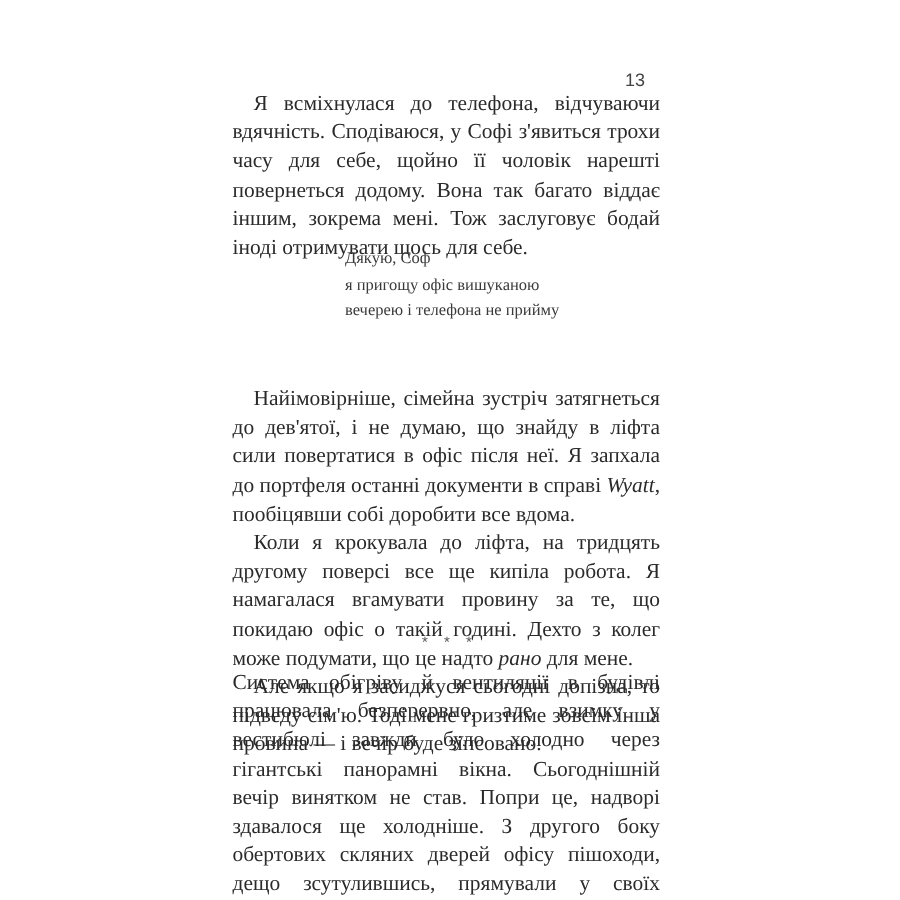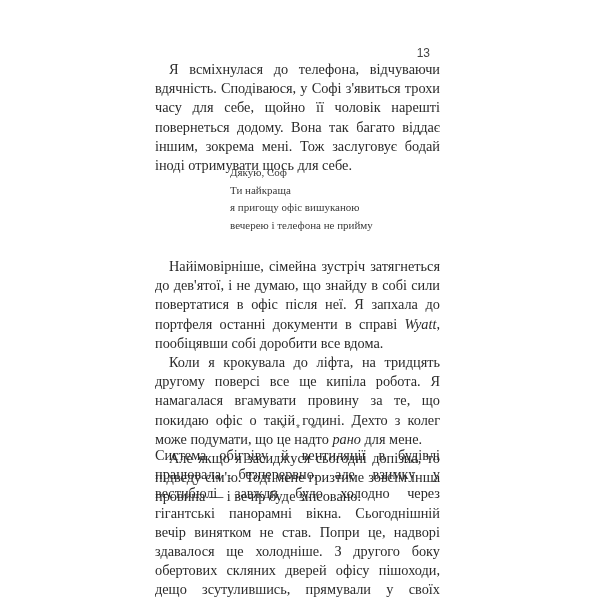--- a/index.html
+++ b/index.html
@@ -39,27 +39,26 @@
 
 <div class="page">
   <div class="page-number">13</div>
 
   <div class="body-text block1">
     <p class="indent">Я всміхнулася до телефона, відчуваючи вдячність. Сподіваюся, у Софі з'явиться трохи часу для себе, щойно її чоловік нарешті повернеться додому. Вона так багато віддає іншим, зокрема мені. Тож заслуговує бодай іноді отримувати щось для себе.</p>
   </div>
 
   <div class="sms">
     <div>Дякую, Соф</div>
-    <div>Ти найкраща</div>
     <div>я пригощу офіс вишуканою</div>
     <div>вечерею і телефона не прийму</div>
   </div>
 
   <div class="body-text block2">
-    <p class="indent"><span>Найімовірніше, сімейна зустріч затягнеться до дев'ятої, і не думаю, що знайду в собі сили повертатися в офіс після неї. Я запхала до портфеля останні документи в справі </span><em>Wyatt</em><span>, пообіцявши собі доробити все вдома.</span></p>
+    <p class="indent"><span>Найімовірніше, сімейна зустріч затягнеться до дев'ятої, і не думаю, що знайду в ліфта сили повертатися в офіс після неї. Я запхала до портфеля останні документи в справі </span><em>Wyatt</em><span>, пообіцявши собі доробити все вдома.</span></p>
     <p class="indent"><span>Коли я крокувала до ліфта, на тридцять другому поверсі все ще кипіла робота. Я намагалася вгамувати провину за те, що покидаю офіс о такій годині. Дехто з колег може подумати, що це надто </span><em>рано</em><span> для мене.</span></p>
     <p class="indent">Але якщо я засиджуся сьогодні допізна, то підведу сім'ю. Тоді мене гризтиме зовсім інша провина — і вечір буде зіпсовано.</p>
   </div>
 
   <div class="separator">* * *</div>
 
   <div class="body-text block3">
     <p>Система обігріву й вентиляції в будівлі працювала безперервно, але взимку у вестибюлі завжди було холодно через гігантські панорамні вікна. Сьогоднішній вечір винятком не став. Попри це, надворі здавалося ще холодніше. З другого боку обертових скляних дверей офісу пішоходи, дещо зсутулившись, прямували у своїх справах</p>
   </div>
 </div>

